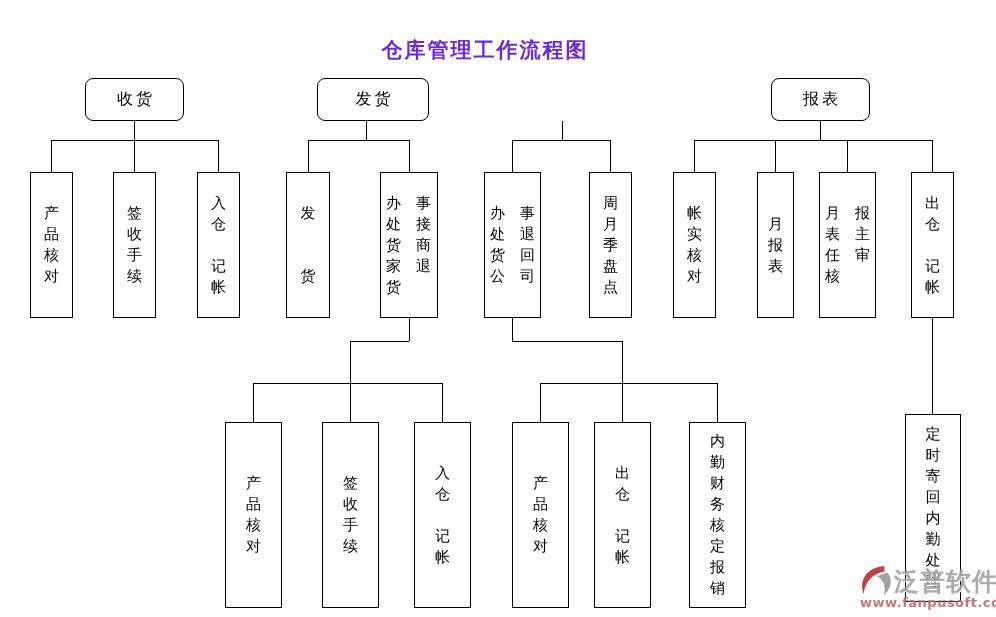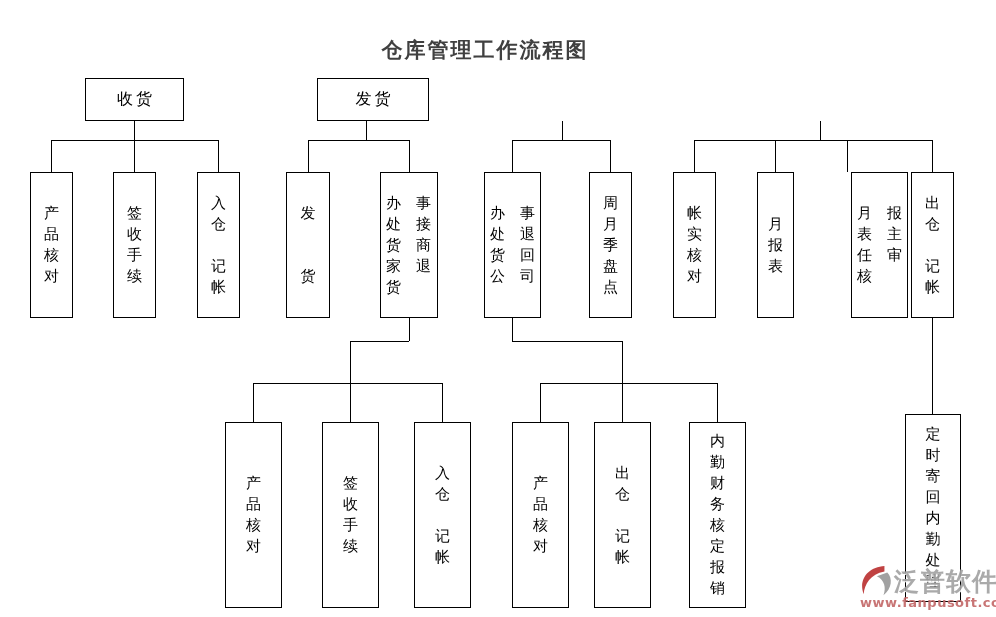--- a/index.html
+++ b/index.html
@@ -1,43 +1,44 @@
 <!DOCTYPE html>
 <html><head>
 <meta charset="utf-8">
 <style>
   html,body{margin:0;padding:0;background:#fff;}
   .canvas{position:relative;width:996px;height:617px;background:#ffffff;
           font-family:"DejaVu Sans","Liberation Sans",sans-serif;overflow:hidden;}
   .title{position:absolute;top:36px;left:0;width:970px;text-align:center;
-         font-size:21px;font-weight:bold;letter-spacing:2px;color:#404040;}
+         font-size:21px;font-weight:bold;letter-spacing:2px;color:#6d28d9;}
   .box{position:absolute;box-sizing:border-box;border:1px solid #000;background:#fff;
        display:flex;align-items:center;justify-content:center;text-align:center;
        white-space:pre-line;font-size:15px;line-height:21px;color:#000;}
-  .box.toplv{font-size:16px;letter-spacing:3px;line-height:normal;padding-left:3px;}
+  .box.toplv{font-size:16px;letter-spacing:3px;line-height:normal;padding-left:3px;border-radius:8px;}
   .box.dual{justify-content:flex-start;text-align:left;padding-left:5px;}
   .lh,.lv{position:absolute;background:#000;}
   .lh{height:1px;}
   .lv{width:1px;}
   .wm{position:absolute;left:856px;top:564px;width:144px;z-index:5;opacity:0.92;}
   .wm-row{display:flex;align-items:center;}
   .wm-brand{font-size:25px;font-weight:bold;color:#a3a3a3;letter-spacing:1px;
             text-shadow:1px 1px 0 #ffffff;}
   .wm-url{font-size:13px;font-weight:bold;color:#c46a6a;letter-spacing:0.5px;
           padding-left:4px;margin-top:-3px;}
 </style>
 </head>
 <body>
 
 <div class="canvas">
 
   <div class="title">仓库管理工作流程图</div>
 
   <div class="box toplv" style="left:85px;top:78px;width:99px;height:43px;">收货</div>
   <div class="box toplv" style="left:317px;top:78px;width:112px;height:43px;">发货</div>
+  <div class="box toplv" style="left:771px;top:78px;width:99px;height:43px;">报表</div>
 
   <div class="box" style="left:30px;top:172px;width:43px;height:146px;">产
 品
 核
 对</div>
   <div class="box" style="left:113px;top:172px;width:43px;height:146px;">签
 收
 手
 续</div>
   <div class="box" style="left:197px;top:172px;width:43px;height:146px;">入
@@ -66,21 +67,21 @@
 盘
 点</div>
 
   <div class="box" style="left:673px;top:172px;width:43px;height:146px;">帐
 实
 核
 对</div>
   <div class="box" style="left:757px;top:172px;width:37px;height:146px;">月
 报
 表</div>
-  <div class="box dual" style="left:819px;top:172px;width:57px;height:146px;margin-left:32px;">月　报
+  <div class="box dual" style="left:819px;top:172px;width:57px;height:146px;">月　报
 表　主
 任　审
 核</div>
   <div class="box" style="left:911px;top:172px;width:43px;height:146px;">出
 仓
 　
 记
 帐</div>
 
   <div class="box" style="left:225px;top:422px;width:57px;height:186px;">产

